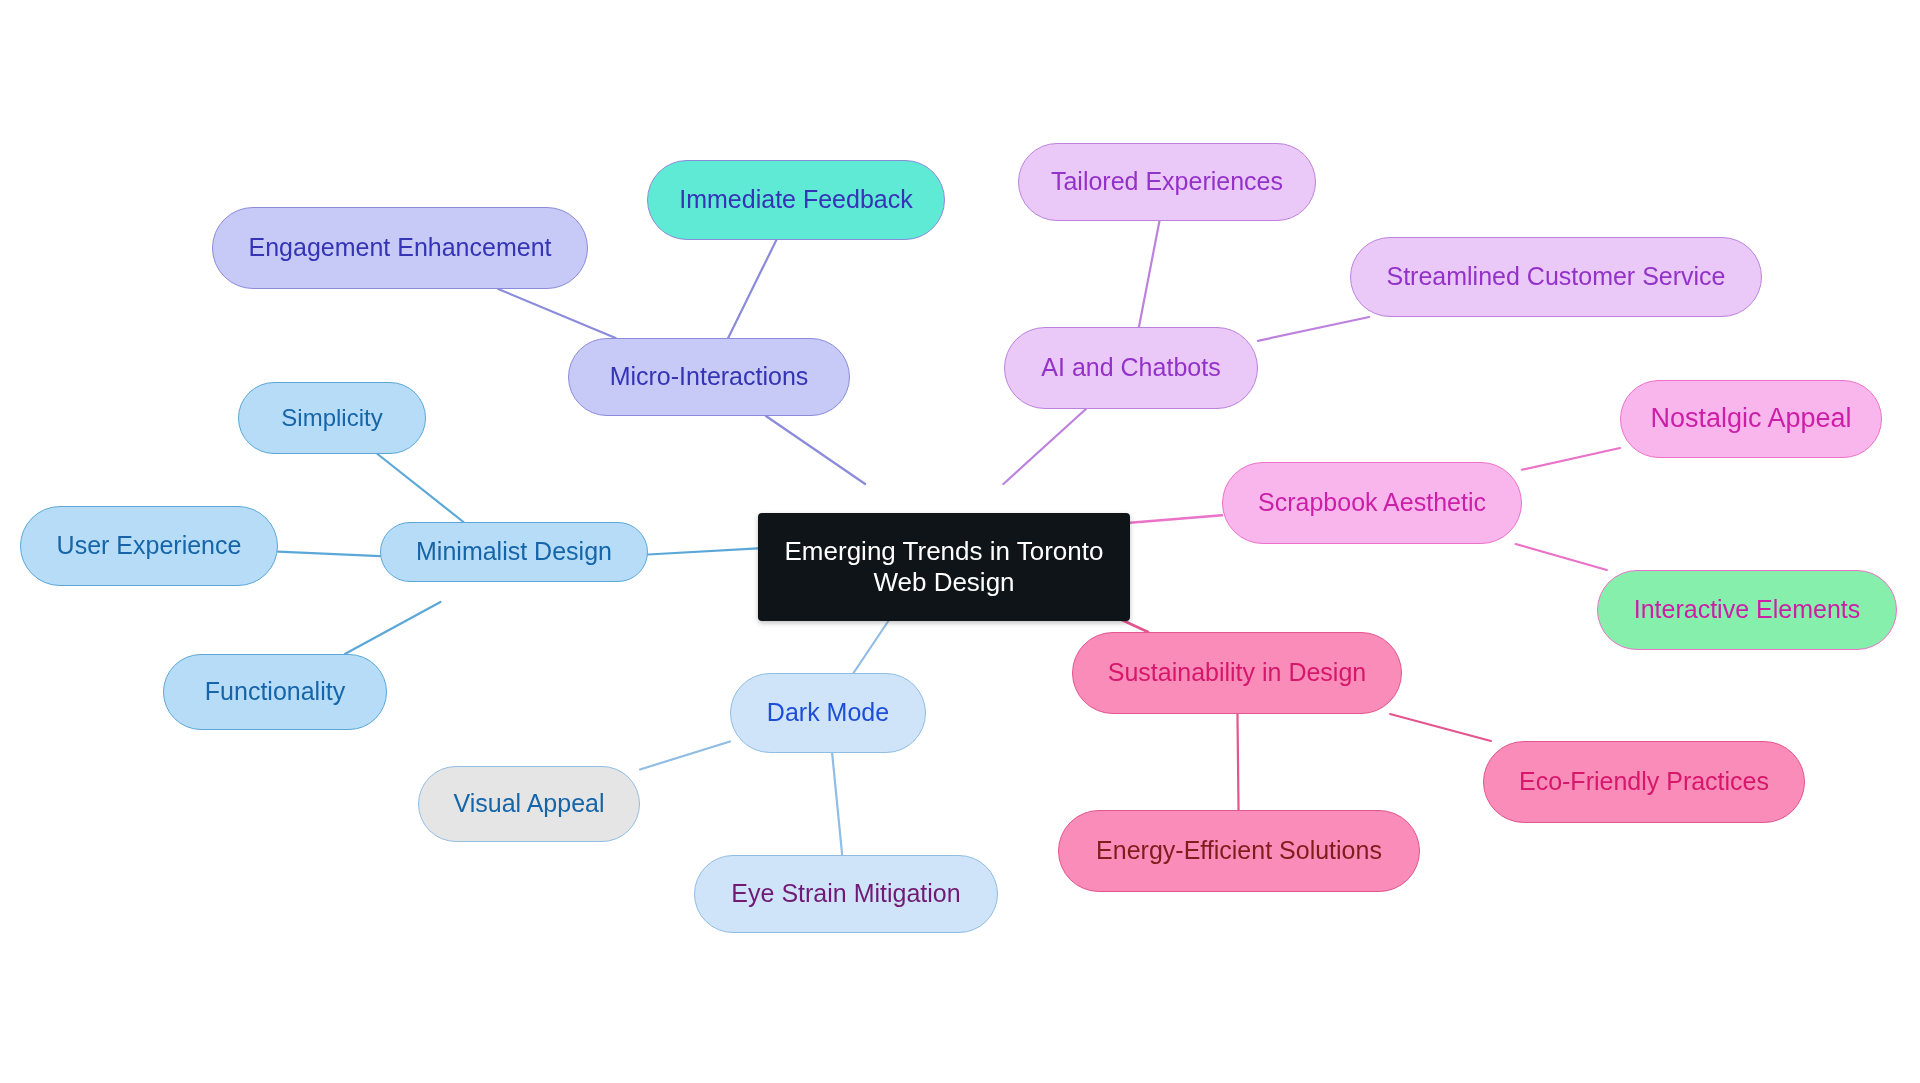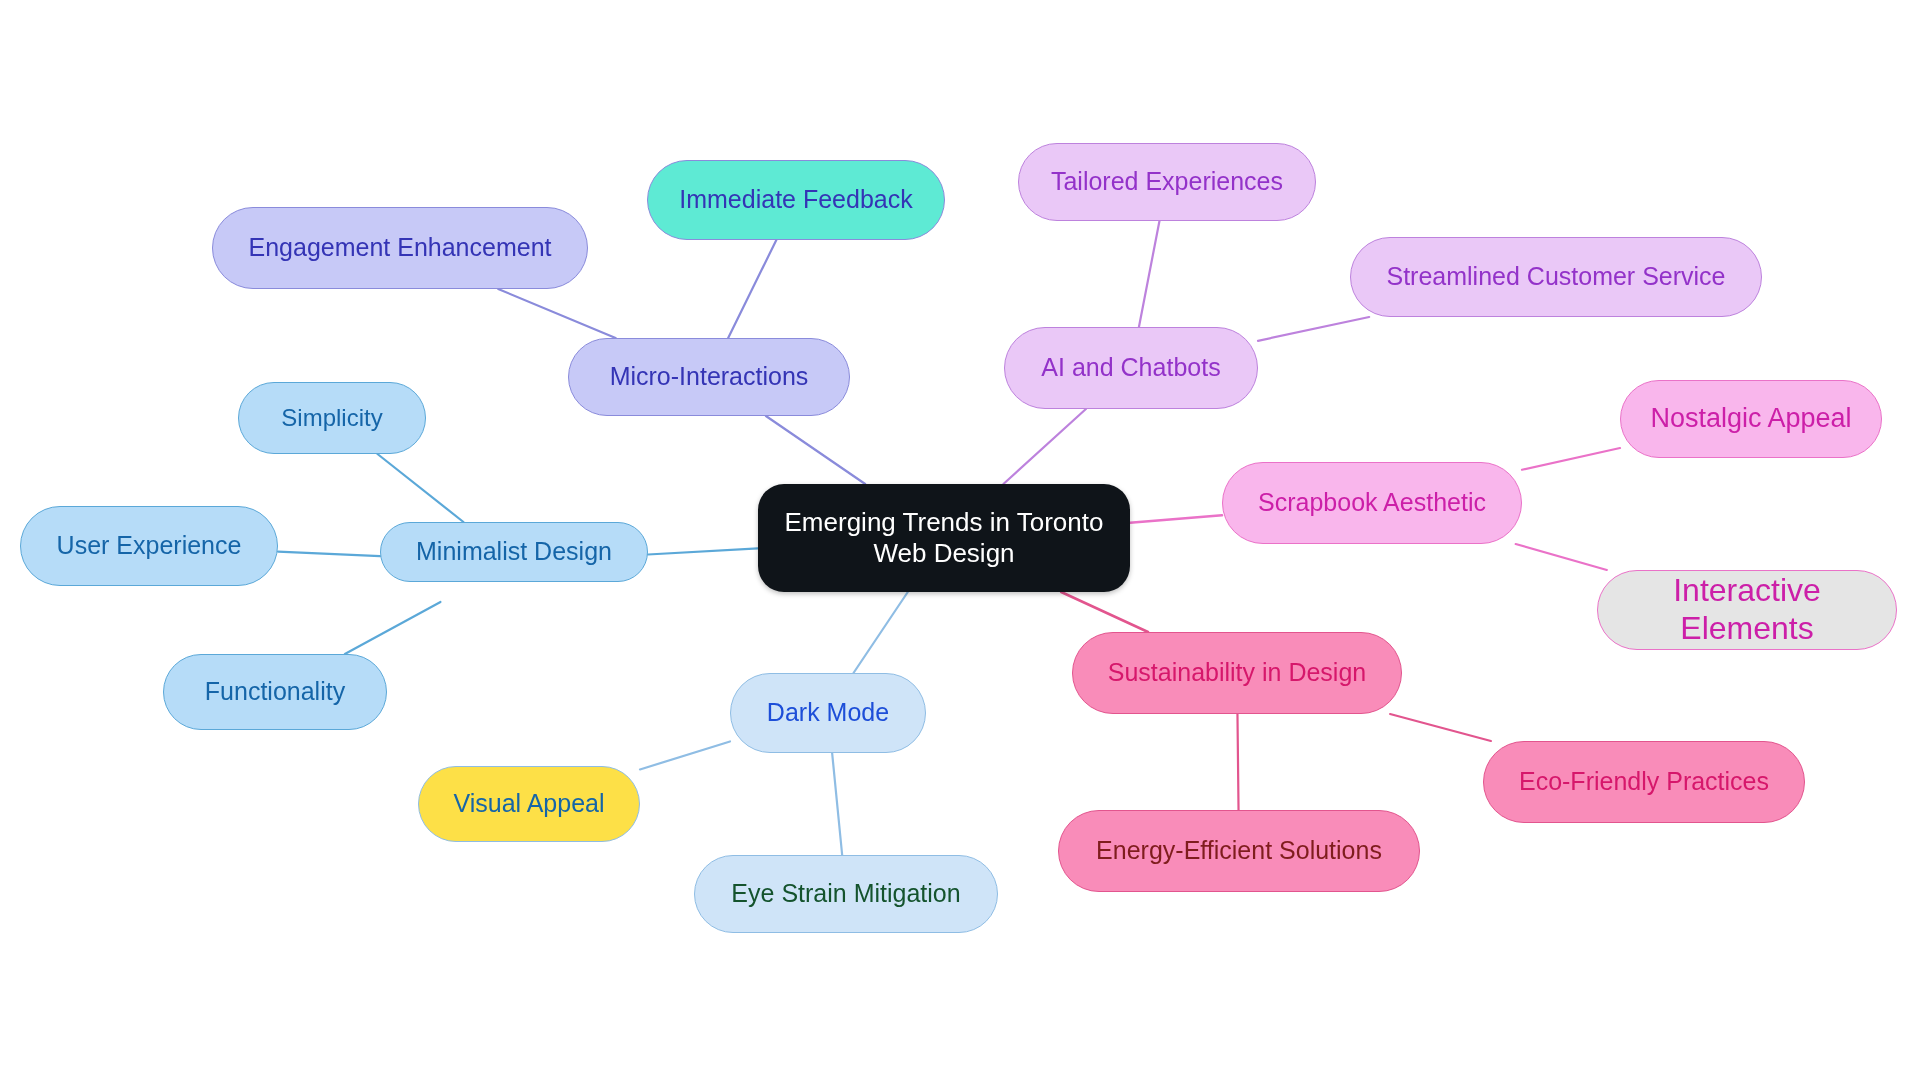--- a/index.html
+++ b/index.html
@@ -33,23 +33,24 @@
     justify-content: center;
     text-align: center;
     border-radius: 44px;
     border-width: 1.6px;
     border-style: solid;
     line-height: 1.18;
     white-space: pre-line;
     padding: 0 10px;
   }
   .node-root {
-    border-radius: 26px;
+    border-radius: 4px;
     border: none;
     box-shadow: 0 2px 5px rgba(0,0,0,0.25);
+    margin-top: 29px;
   }
   .node-label {
     display: block;
     width: 100%;
   }
 </style>
 </head>
 <body>
 
 <div id="mindmap">
@@ -82,21 +83,21 @@
       <div class="node" style="left: 20px; top: 506px; width: 258px; height: 80px; background: rgb(182, 220, 248); border-color: rgb(91, 168, 216); color: rgb(21, 101, 168); font-size: 25px;"><span class="node-label">User Experience</span></div>
       <div class="node" style="left: 163px; top: 654px; width: 224px; height: 76px; background: rgb(182, 220, 248); border-color: rgb(91, 168, 216); color: rgb(21, 101, 168); font-size: 25px;"><span class="node-label">Functionality</span></div>
       <div class="node" style="left: 568px; top: 338px; width: 282px; height: 78px; background: rgb(199, 201, 247); border-color: rgb(138, 139, 219); color: rgb(52, 52, 181); font-size: 25px;"><span class="node-label">Micro-Interactions</span></div>
       <div class="node" style="left: 212px; top: 207px; width: 376px; height: 82px; background: rgb(199, 201, 247); border-color: rgb(138, 139, 219); color: rgb(52, 52, 181); font-size: 25px;"><span class="node-label">Engagement Enhancement</span></div>
       <div class="node" style="left: 647px; top: 160px; width: 298px; height: 80px; background: #5eead4; border-color: rgb(138, 139, 219); color: rgb(52, 52, 181); font-size: 25px;"><span class="node-label">Immediate Feedback</span></div>
       <div class="node" style="left: 1004px; top: 327px; width: 254px; height: 82px; background: rgb(234, 200, 247); border-color: rgb(189, 130, 221); color: rgb(147, 50, 201); font-size: 25px;"><span class="node-label">AI and Chatbots</span></div>
       <div class="node" style="left: 1018px; top: 143px; width: 298px; height: 78px; background: rgb(234, 200, 247); border-color: rgb(189, 130, 221); color: rgb(147, 50, 201); font-size: 25px; justify-content: center;"><span class="node-label">Tailored Experiences</span></div>
       <div class="node" style="left: 1350px; top: 237px; width: 412px; height: 80px; background: rgb(234, 200, 247); border-color: rgb(189, 130, 221); color: rgb(147, 50, 201); font-size: 25px;"><span class="node-label">Streamlined Customer Service</span></div>
       <div class="node" style="left: 1222px; top: 462px; width: 300px; height: 82px; background: rgb(249, 182, 236); border-color: rgb(234, 114, 200); color: rgb(204, 31, 168); font-size: 25px;"><span class="node-label">Scrapbook Aesthetic</span></div>
       <div class="node" style="left: 1620px; top: 380px; width: 262px; height: 78px; background: rgb(249, 182, 236); border-color: rgb(234, 114, 200); color: rgb(204, 31, 168); font-size: 27px;"><span class="node-label">Nostalgic Appeal</span></div>
-      <div class="node" style="left: 1597px; top: 570px; width: 300px; height: 80px; background: #e5e5e5; border-color: rgb(234, 114, 200); color: rgb(204, 31, 168); font-size: 32px;"><span class="node-label">Interactive Elements</span></div>
+      <div class="node" style="left: 1597px; top: 570px; width: 300px; height: 80px; background: #86efac; border-color: rgb(234, 114, 200); color: rgb(204, 31, 168); font-size: 25px;"><span class="node-label">Interactive Elements</span></div>
       <div class="node" style="left: 1072px; top: 632px; width: 330px; height: 82px; background: rgb(249, 140, 185); border-color: rgb(226, 85, 142); color: rgb(214, 23, 107); font-size: 25px;"><span class="node-label">Sustainability in Design</span></div>
       <div class="node" style="left: 1058px; top: 810px; width: 362px; height: 82px; background: rgb(249, 140, 185); border-color: rgb(226, 85, 142); color: #7f1d1d; font-size: 25px;"><span class="node-label">Energy-Efficient Solutions</span></div>
       <div class="node" style="left: 1483px; top: 741px; width: 322px; height: 82px; background: rgb(249, 140, 185); border-color: rgb(226, 85, 142); color: rgb(214, 23, 107); font-size: 25px;"><span class="node-label">Eco-Friendly Practices</span></div>
       <div class="node" style="left: 730px; top: 673px; width: 196px; height: 80px; background: rgb(207, 228, 248); border-color: rgb(143, 189, 228); color: #1d4ed8; font-size: 25px;"><span class="node-label">Dark Mode</span></div>
-      <div class="node" style="left: 418px; top: 766px; width: 222px; height: 76px; background: #fde047; border-color: rgb(143, 189, 228); color: rgb(21, 101, 168); font-size: 25px;"><span class="node-label">Visual Appeal</span></div>
-      <div class="node" style="left: 694px; top: 855px; width: 304px; height: 78px; background: rgb(207, 228, 248); border-color: rgb(143, 189, 228); color: #14532d; font-size: 25px; align-items: center;"><span class="node-label">Eye Strain Mitigation</span></div>
+      <div class="node" style="left: 418px; top: 766px; width: 222px; height: 76px; background: #e5e5e5; border-color: rgb(143, 189, 228); color: rgb(21, 101, 168); font-size: 25px;"><span class="node-label">Visual Appeal</span></div>
+      <div class="node" style="left: 694px; top: 855px; width: 304px; height: 78px; background: rgb(207, 228, 248); border-color: rgb(143, 189, 228); color: #701a75; font-size: 25px; align-items: center;"><span class="node-label">Eye Strain Mitigation</span></div>
     </div>
 </div>
 
 </body></html>

